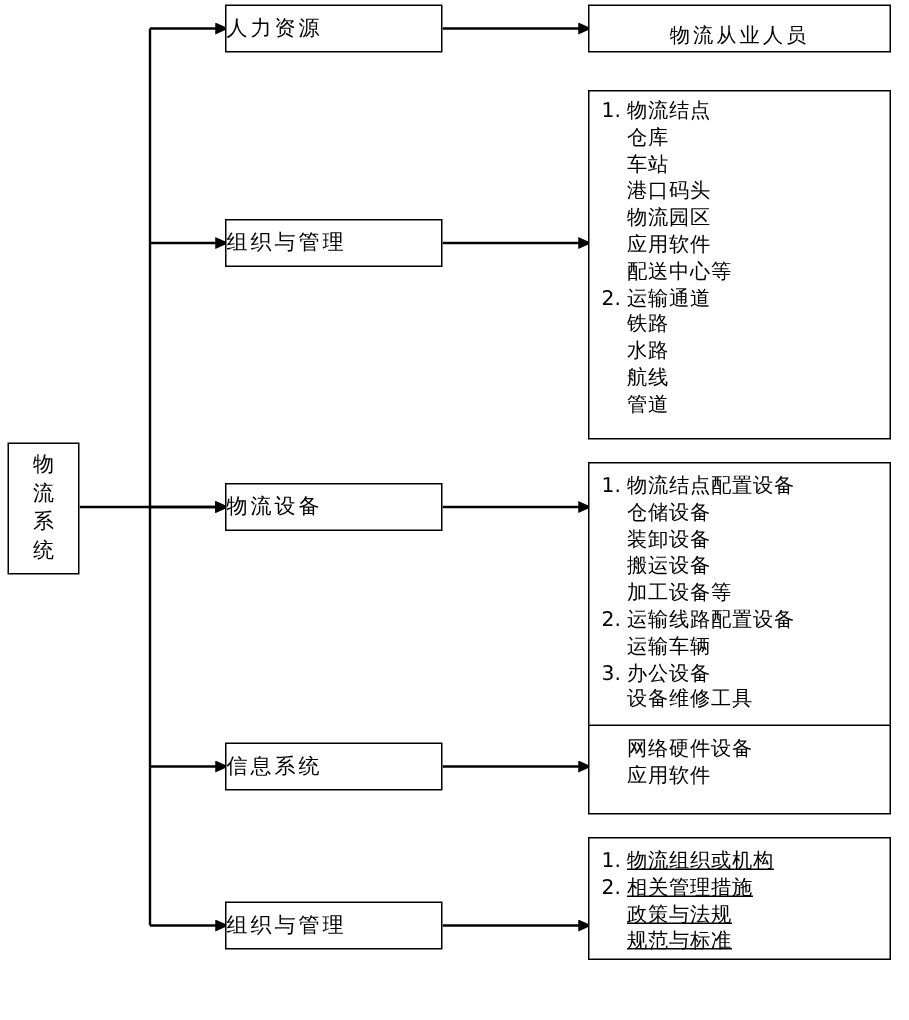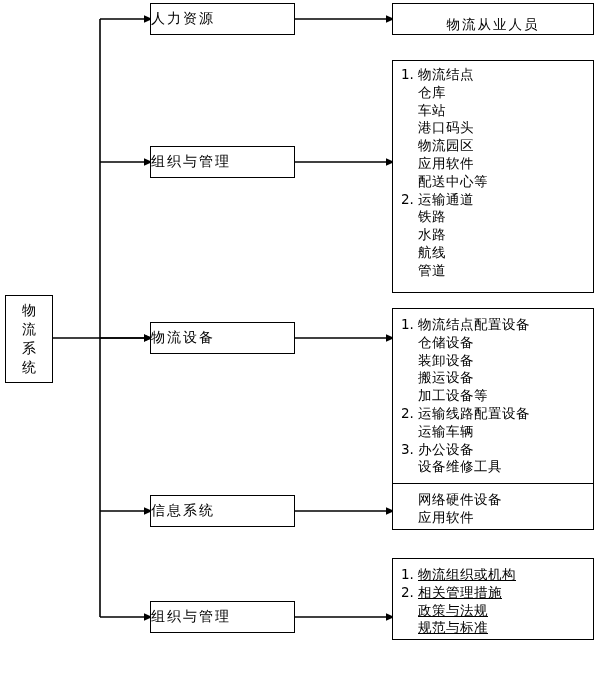--- a/index.html
+++ b/index.html
@@ -211,21 +211,21 @@
       <div class="detail-line sub">装卸设备</div>
       <div class="detail-line sub">搬运设备</div>
       <div class="detail-line sub">加工设备等</div>
       <div class="detail-line numbered"><span class="num">2.</span><span>运输线路配置设备</span></div>
       <div class="detail-line sub">运输车辆</div>
       <div class="detail-line numbered"><span class="num">3.</span><span>办公设备</span></div>
       <div class="detail-line sub">设备维修工具</div>
     </div>
   </div>
 
-  <div class="node detail-node" style="top:483px;height:47px;">
+  <div class="node detail-node" style="top:483px;height:60px;">
     <div class="detail-inner" style="padding-top:7px;">
       <div class="detail-line centered-line">网络硬件设备</div>
       <div class="detail-line centered-line">应用软件</div>
     </div>
   </div>
 
   <div class="node detail-node" style="top:558px;height:82px;text-decoration:underline;">
     <div class="detail-inner" style="padding-top:7px;">
       <div class="detail-line numbered"><span class="num">1.</span><span>物流组织或机构</span></div>
       <div class="detail-line numbered"><span class="num">2.</span><span>相关管理措施</span></div>

